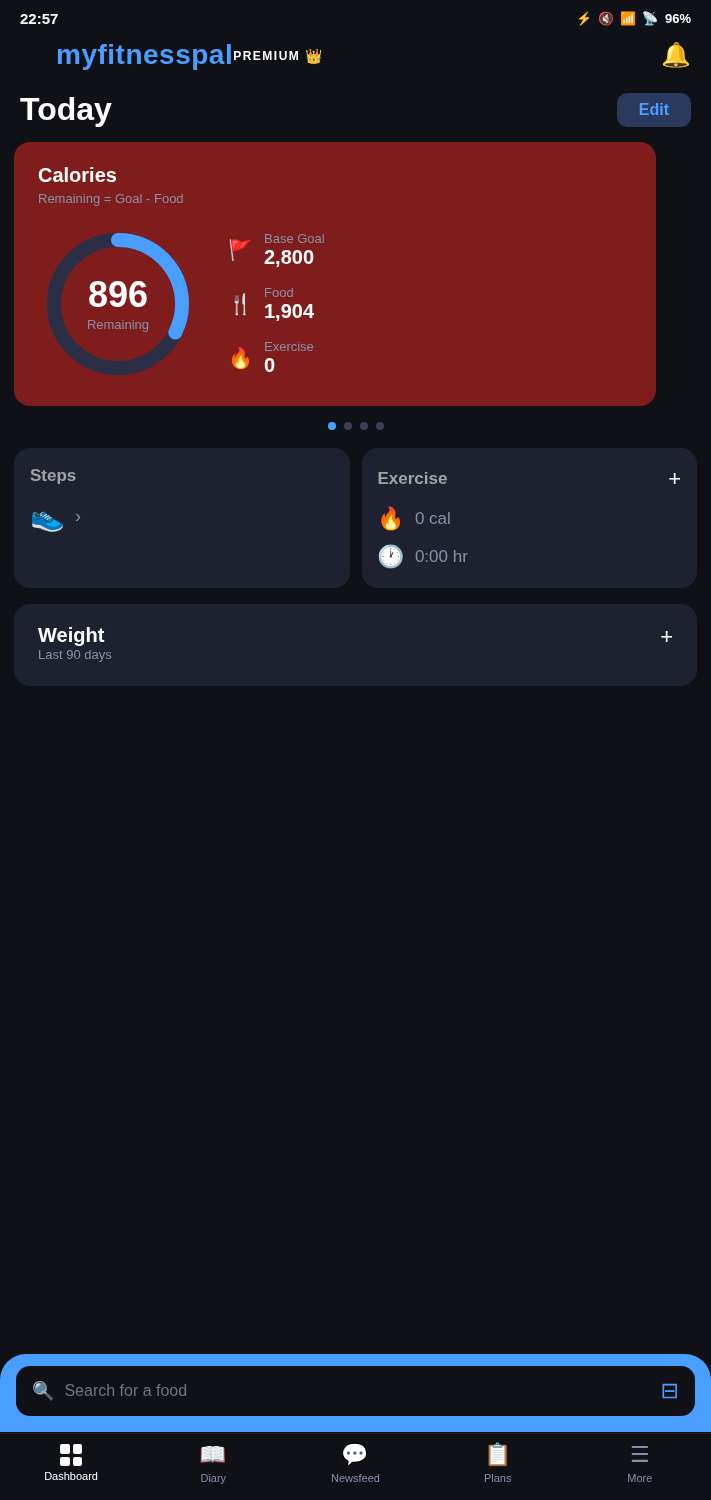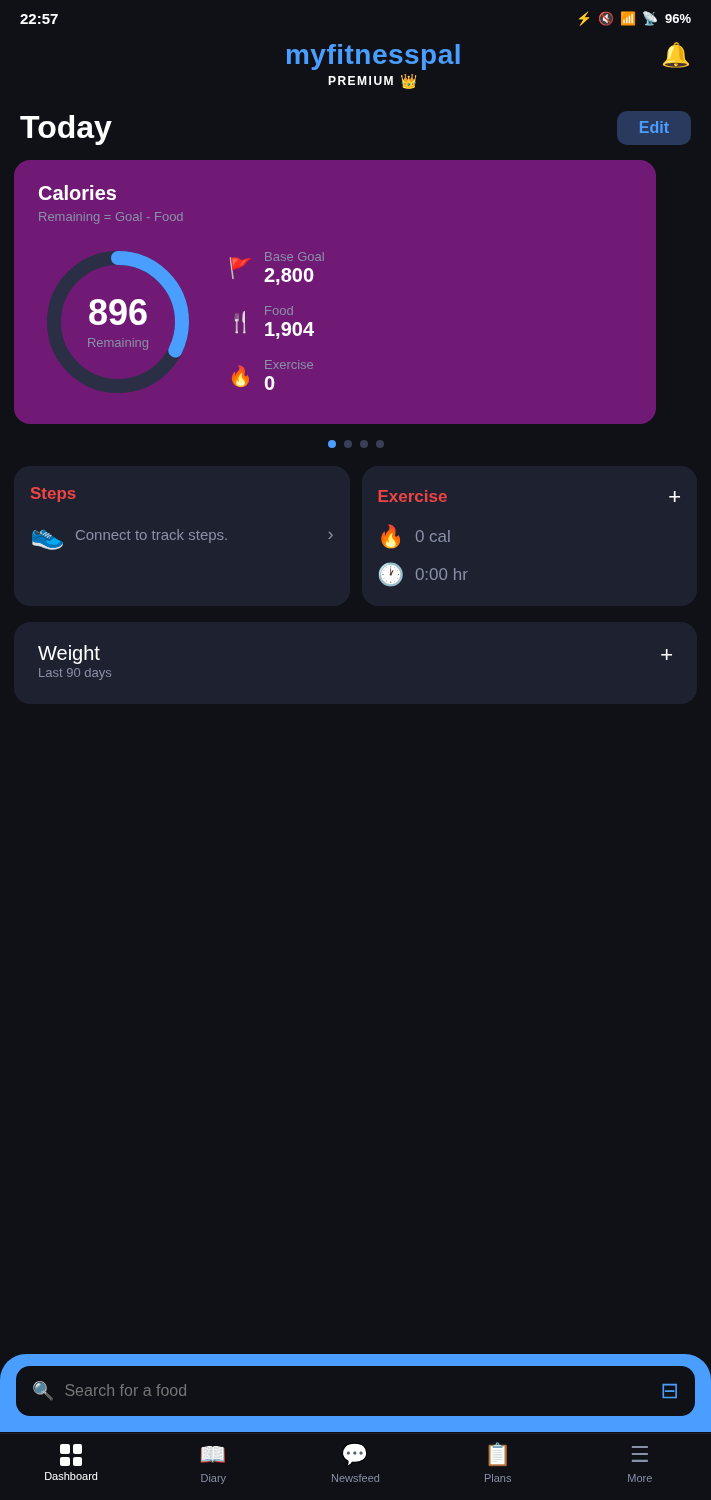--- a/index.html
+++ b/index.html
@@ -31,22 +31,20 @@
       align-items: center;
       gap: 6px;
       font-size: 13px;
       color: #fff;
     }
     .status-icon { font-size: 13px; }
 
     
     .header {
       display: flex;
-      flex-direction: column;
-      align-items: center;
       padding: 6px 20px 10px;
       position: relative;
       margin-left: 36px;
     }
     .app-name {
       font-size: 28px;
       font-weight: 700;
       color: #4a9eff;
       letter-spacing: 0.5px;
     }
@@ -95,21 +93,21 @@
       cursor: pointer;
     }
 
     
     .cards-area {
       padding: 0 14px;
     }
 
     
     .calories-card {
-      background: #701a75;
+      background: #7f1d1d;
       border-radius: 16px;
       padding: 22px 24px;
       margin-bottom: 16px;
       width: 94%;
     }
     .calories-title {
       font-size: 20px;
       font-weight: 700;
       color: #fff;
       margin-bottom: 4px;
@@ -215,21 +213,21 @@
     }
     .card-title-row {
       display: flex;
       justify-content: space-between;
       align-items: center;
       margin-bottom: 14px;
     }
     .card-title {
       font-size: 17px;
       font-weight: 700;
-      color: #ef4444;
+      color: #a3a3a3;
     }
     .add-btn {
       background: none;
       border: none;
       color: #fff;
       font-size: 22px;
       cursor: pointer;
       font-weight: 300;
     }
 
@@ -276,21 +274,21 @@
       margin: 0 14px 16px;
     }
     .weight-header {
       display: flex;
       justify-content: space-between;
       align-items: flex-start;
       margin-bottom: 4px;
     }
     .weight-title {
       font-size: 20px;
-      font-weight: 400;
+      font-weight: 700;
       color: #fff;
     }
     .weight-subtitle {
       font-size: 13px;
       color: #8a8fa8;
     }
     .weight-chart {
       position: relative;
       height: 120px;
       margin-top: 14px;
@@ -473,21 +471,20 @@
 </div>
 
 <div class="two-col">
 
   <div class="half-card">
     <div class="card-title-row">
       <div class="card-title">Steps</div>
     </div>
     <div class="steps-content">
       <div class="shoe-icon">👟</div>
-      <div class="steps-text">Connect to track steps.</div>
       <div class="chevron-right">›</div>
     </div>
   </div>
 
   <div class="half-card">
     <div class="card-title-row">
       <div class="card-title">Exercise</div>
       <button class="add-btn">+</button>
     </div>
     <div class="exercise-stats">

